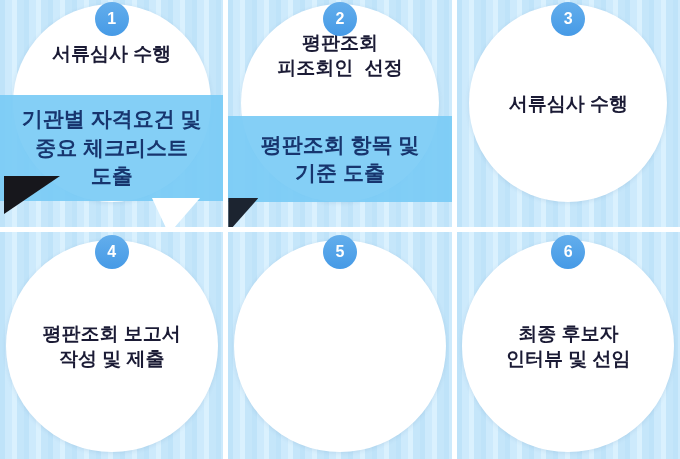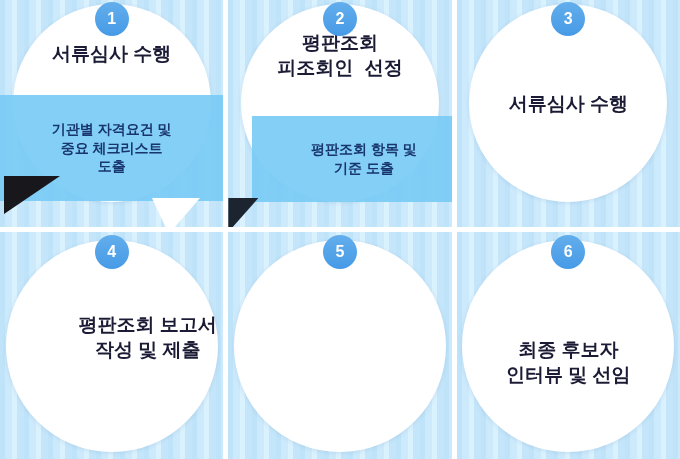--- a/index.html
+++ b/index.html
@@ -67,39 +67,39 @@
     font-size: 19px;
     font-weight: bold;
     color: #1b1b35;
     line-height: 1.3;
     white-space: pre-line;
     z-index: 3;
   }
   .t1 { top: 42px; }
   .t2 { top: 32px; font-family: Liberation Mono, monospace; }
   .t3 { top: 92px; }
-  .t4 { top: 81px; padding-left: 36px; }
+  .t4 { top: 90px; }
   .t5 { top: 104px; }
-  .t6 { top: 106px; }
+  .t6 { top: 90px; }
 
   .overlay {
     position: absolute;
     left: 0;
     width: 100%;
     background: rgba(122, 203, 245, 0.92);
     display: flex;
     align-items: center;
     justify-content: center;
     z-index: 4;
   }
   .ov1 { top: 95px; height: 106px; }
-  .ov2 { top: 116px; height: 86px; margin-left: 24px; }
+  .ov2 { top: 116px; height: 86px; }
 
   .note {
-    font-size: 14px;
+    font-size: 21px;
     font-weight: bold;
     color: #17356e;
     text-align: center;
     line-height: 1.35;
     white-space: pre-line;
   }
 
   .tail { position: absolute; z-index: 4; }
   .tail-dark-1 {
     left: 4px; top: 176px;

